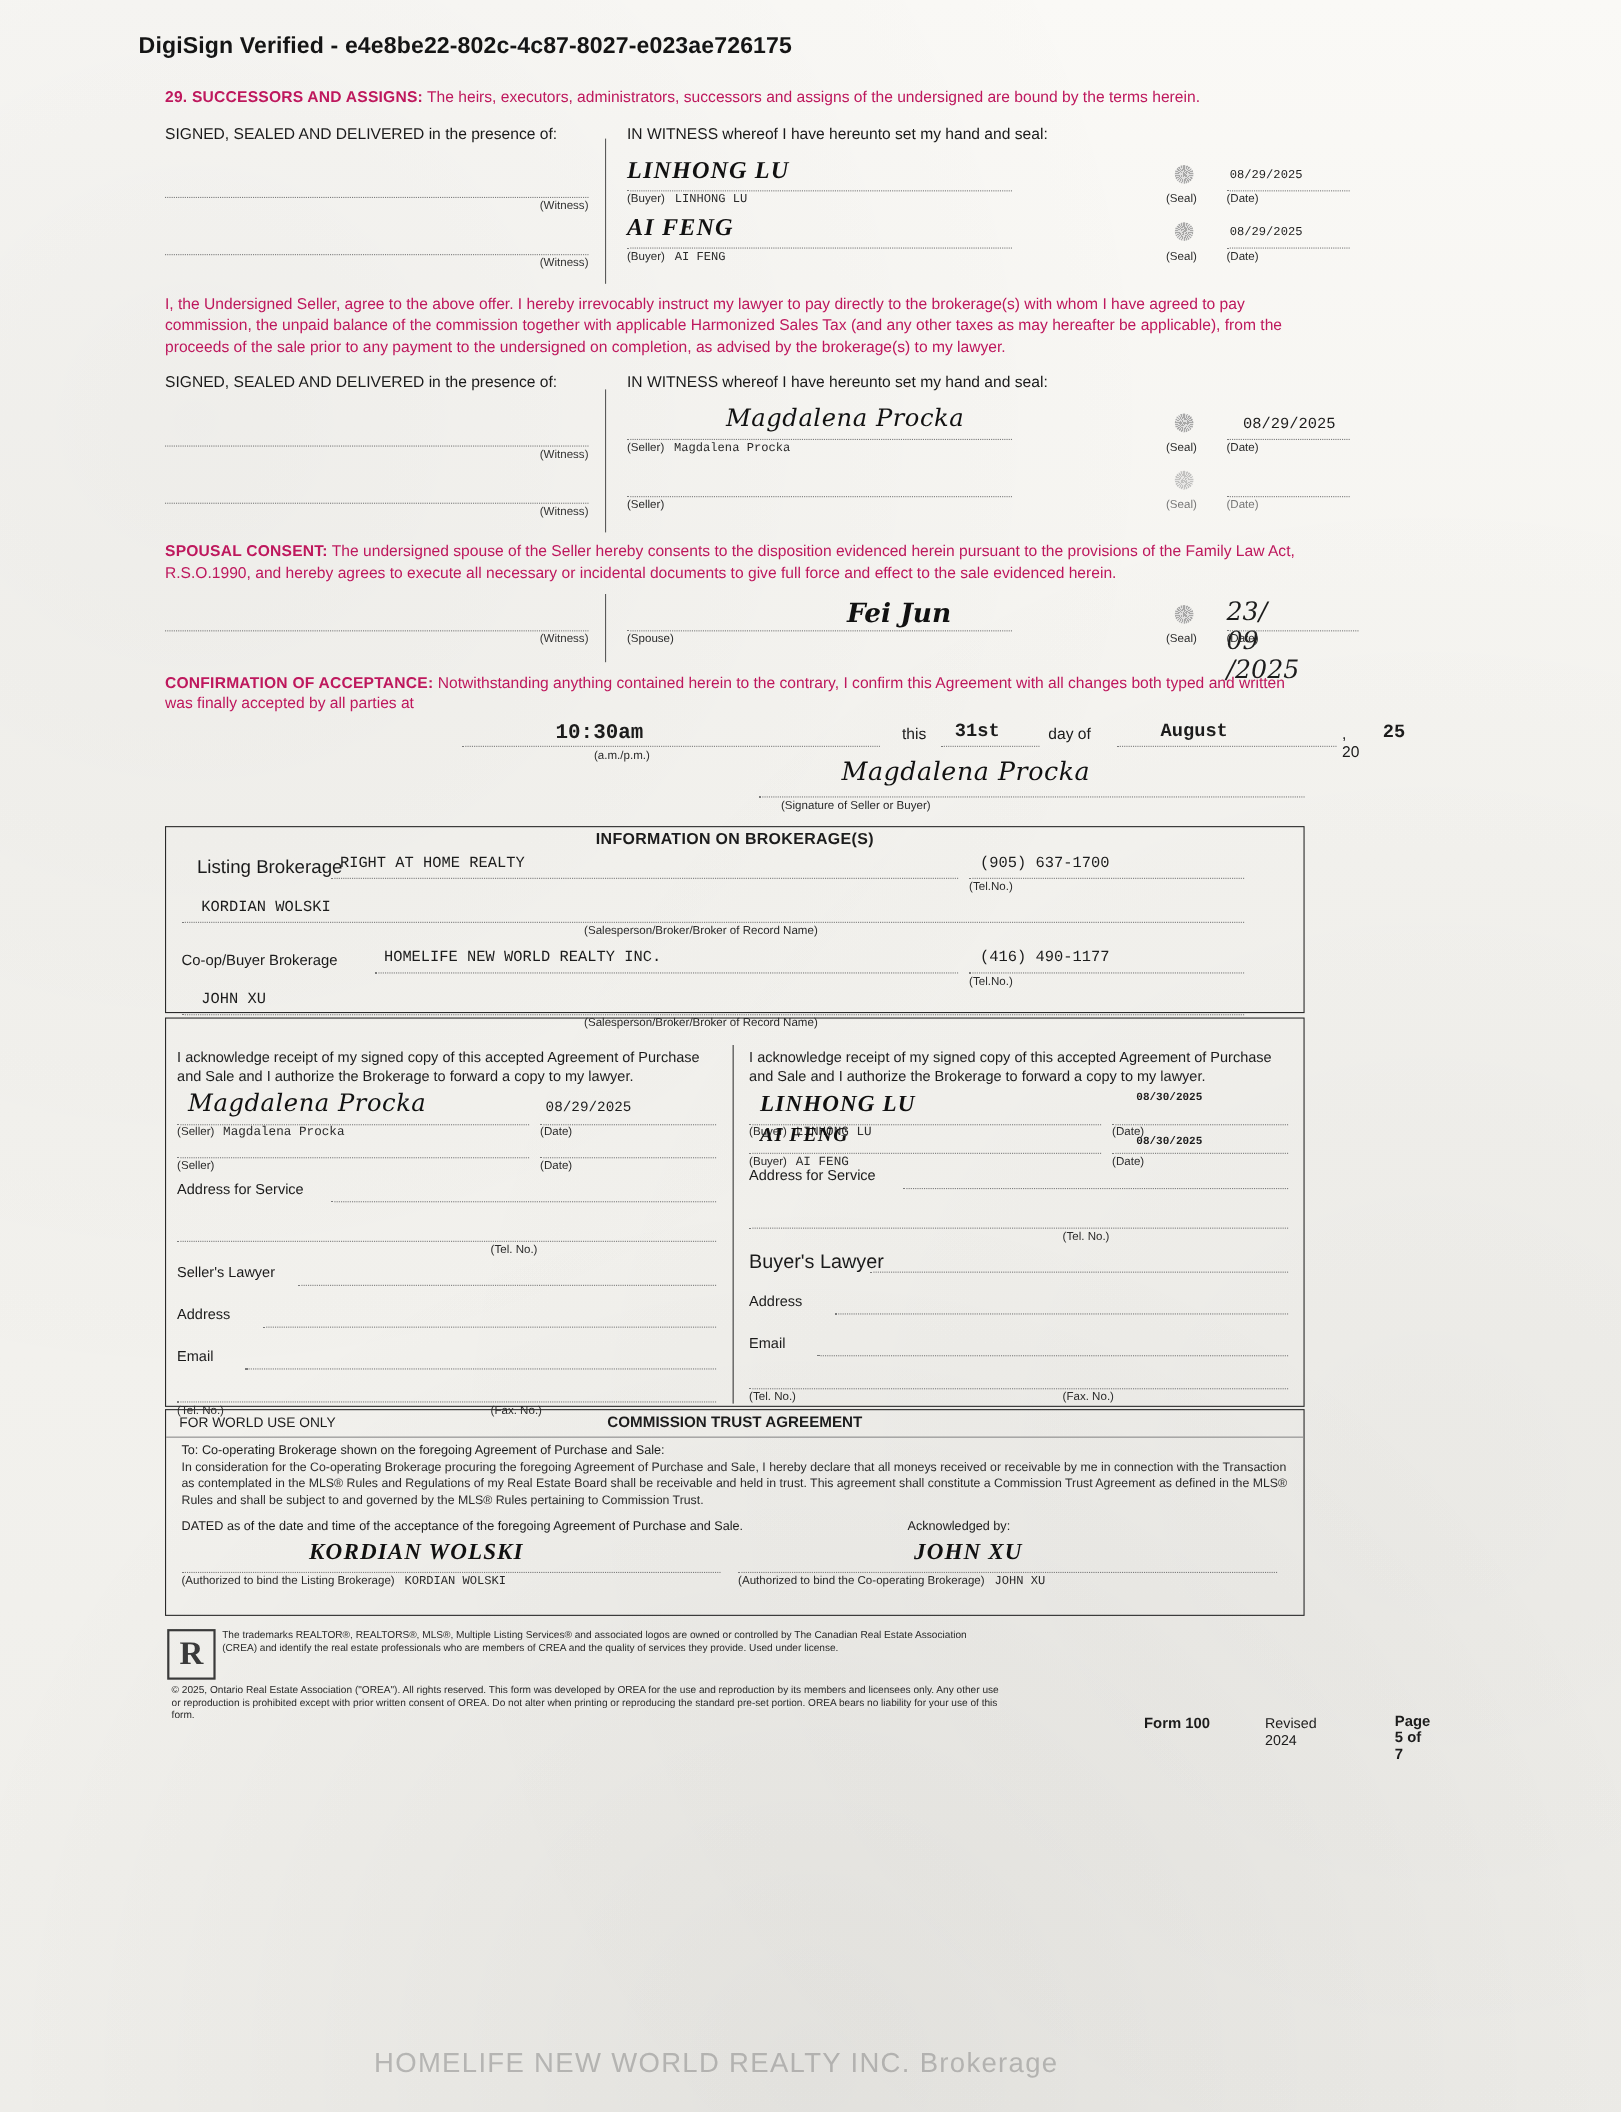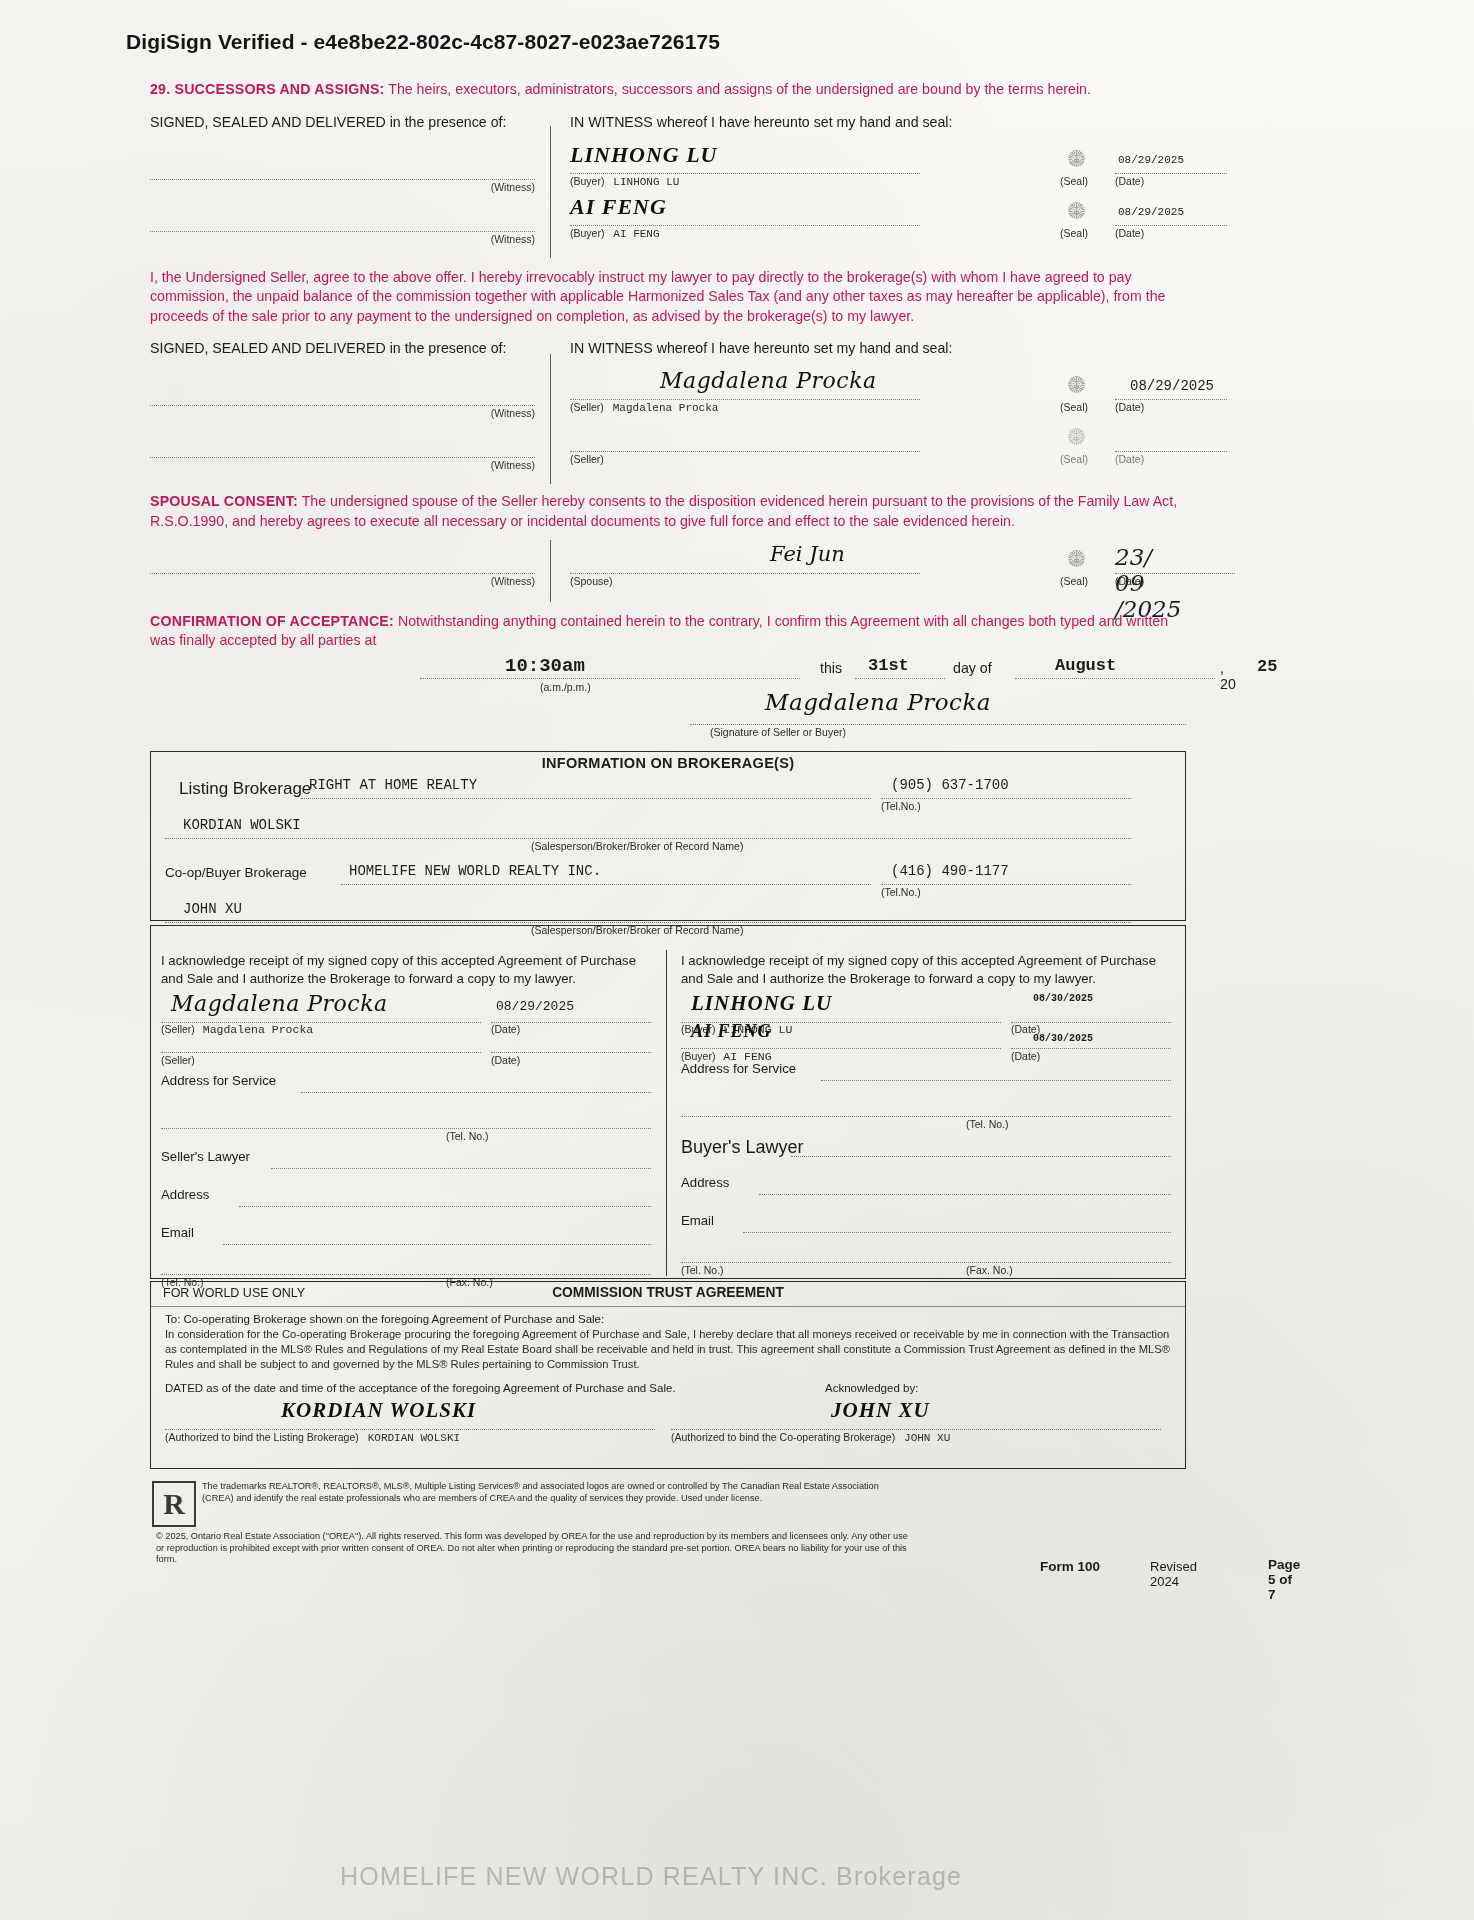--- a/index.html
+++ b/index.html
@@ -256,21 +256,21 @@
 
     <div style="position:relative;height:60px;">
       <div class="vline" style="left:400px; top:-6px; height:62px; border-left:1.2px solid #5a5a5a;"></div>
 
       <div class="witness-line" style="left:0; top:26px;">
         <div class="dotline"></div>
         <div class="witness-lbl">(Witness)</div>
       </div>
 
       <div style="position:absolute; left:420px; top:-4px; width:616px;">
-        <div class="sig" style="position:absolute;left:200px;top:0px;font-size:21px;">Fei Jun</div>
+        <div class="sig" style="position:absolute;left:200px;top:0px;font-size:24px;font-weight:bold;">Fei Jun</div>
         <div class="dotline" style="position:absolute;left:0;top:30px;width:350px;"></div>
         <div class="small" style="position:absolute;left:0;top:33px;">(Spouse)</div>
         <div class="seal" style="position:absolute;left:498px;top:8px;"></div>
         <div class="small" style="position:absolute;left:490px;top:33px;">(Seal)</div>
         <div style="position:absolute;left:545px;top:2px;font-family:'DejaVu Serif',serif;font-size:23px;font-style:italic;">23/ 09 /2025</div>
         <div class="dotline" style="position:absolute;left:545px;top:30px;width:120px;"></div>
         <div class="small" style="position:absolute;left:545px;top:33px;">(Date)</div>
       </div>
     </div>
 

